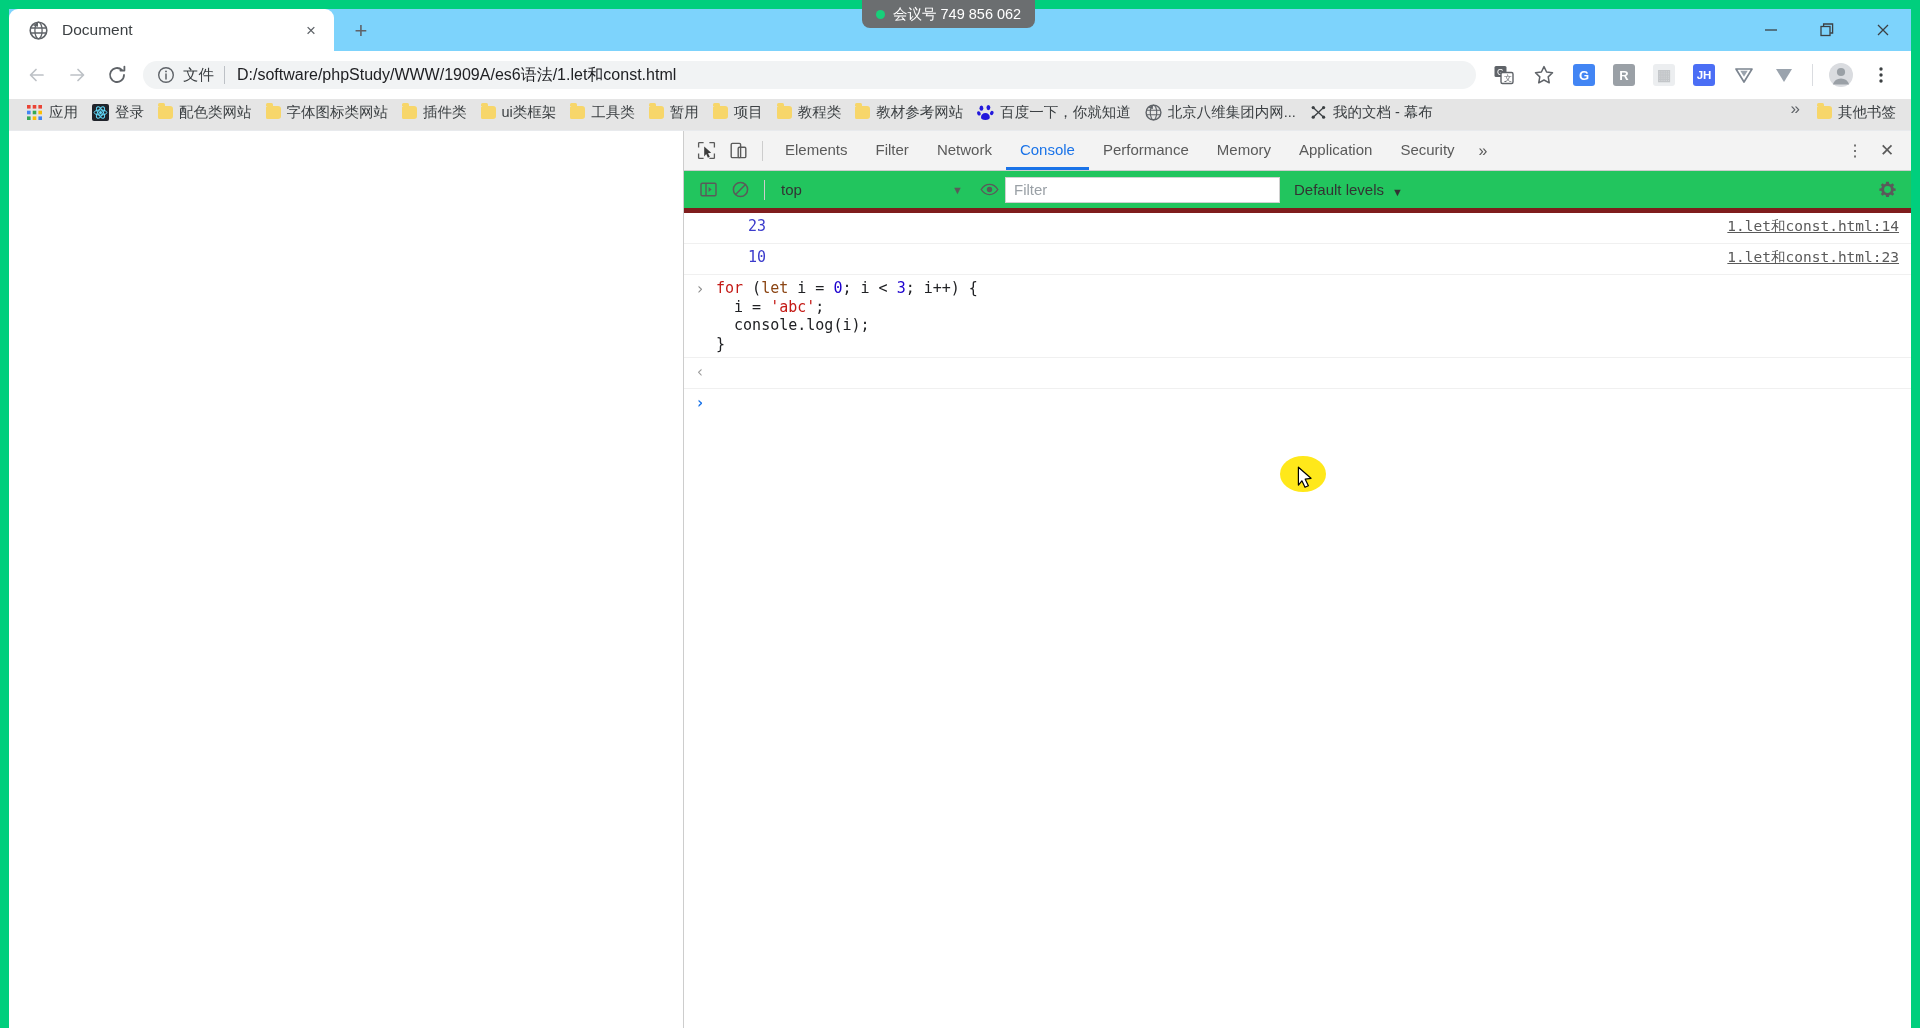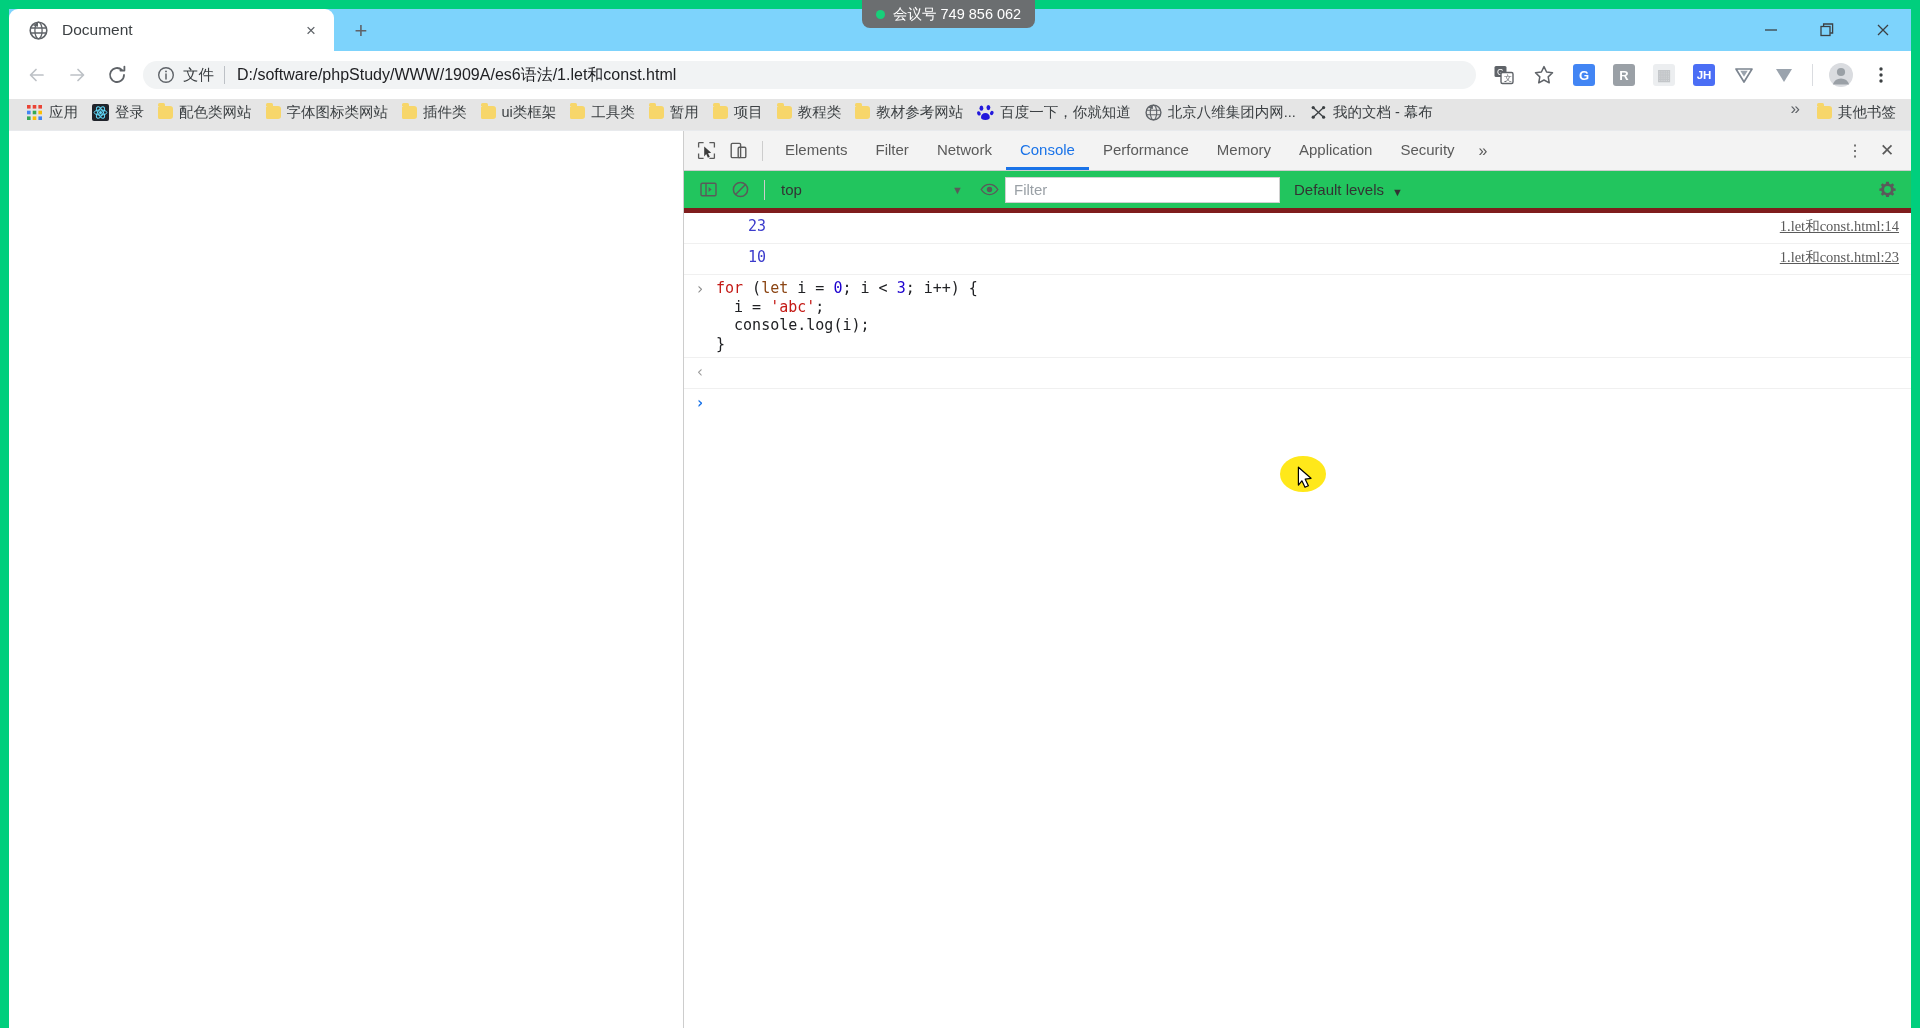--- a/index.html
+++ b/index.html
@@ -338,21 +338,20 @@
   }
   .c-main { flex: 1 1 auto; min-width: 0; padding-right: 10px; }
   .c-src {
     flex: 0 0 auto;
     padding-right: 12px;
     font-size: 14.5px;
     color: #5a5a5a;
     text-decoration: underline;
     cursor: pointer;
     white-space: nowrap;
-    font-family: Liberation Serif, serif;
   }
   .num-val { color: #3b3bcc; margin-left: 32px; }
   .plain-val { color: #202124; }
   .undef-val { color: #9b9b9b; }
   .arrow-in  { color: #8a8a8a; }
   .arrow-out { color: #9b9b9b; }
   .prompt-caret { color: #1a73e8; font-weight: bold; }
 
   .code-row { border-bottom: 1px solid #f0f0f0; }
   pre.code {

